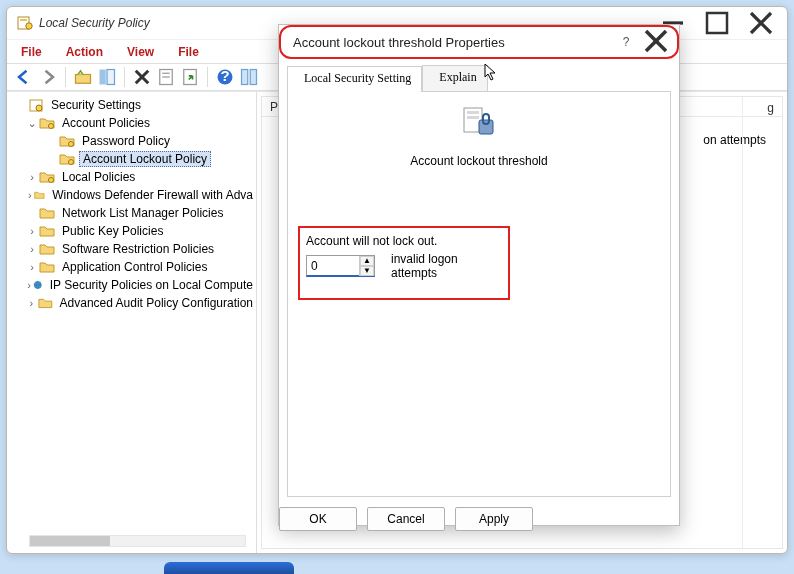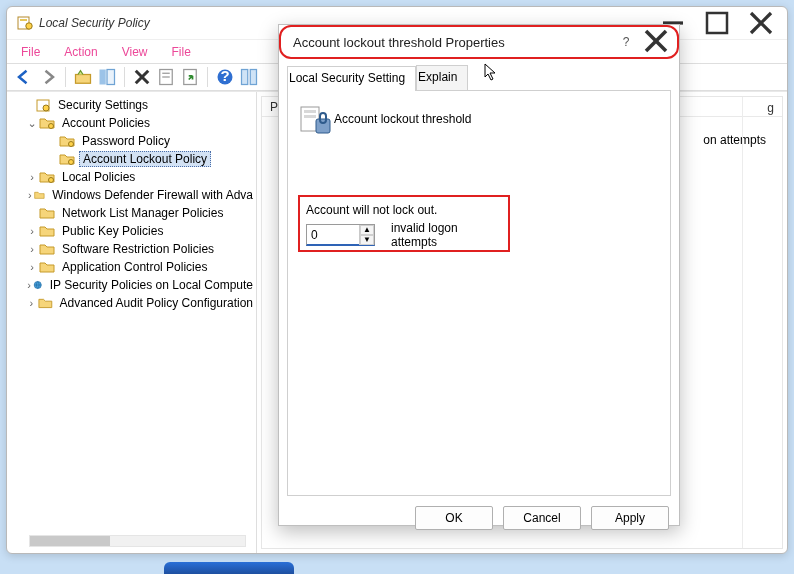--- a/index.html
+++ b/index.html
@@ -6,65 +6,65 @@
 body { margin: 0; background: #c8dff5; width: 794px; height: 574px; position: relative; overflow: hidden; }
 
 
 .mmc-window { position: absolute; left: 6px; top: 6px; width: 782px; height: 548px; background: #ffffff; border: 1px solid #b9b9b9; border-radius: 6px; box-shadow: 0 2px 8px rgba(0,0,0,0.15); display: flex; flex-direction: column; }
 .titlebar { height: 32px; display: flex; align-items: center; padding: 0 4px 0 10px; }
 .title-icon { width: 16px; height: 16px; margin-right: 6px; display: inline-flex; }
 .title-text { flex: 1; color: #333; font-style: italic; }
 .win-btns { display: flex; }
 .win-btn { width: 44px; height: 30px; display: flex; align-items: center; justify-content: center; color: #555; }
 .menubar { height: 24px; display: flex; align-items: center; padding: 0 8px; gap: 12px; border-top: 1px solid #efefef; }
-.menu-item { color: #ec4899; padding: 2px 6px; }
+.menu-item { color: #b91c1c; padding: 2px 6px; font-weight: bold; }
 .toolbar { height: 28px; border-top: 1px solid #dedede; border-bottom: 1px solid #dedede; display: flex; align-items: center; padding: 0 6px; gap: 2px; }
 .tbtn { width: 22px; height: 22px; display: flex; align-items: center; justify-content: center; border: 1px solid transparent; }
 .toolbar .sep { width: 1px; height: 20px; background: #dcdcdc; margin: 0 4px; }
 
 .client { flex: 1; display: flex; border-top: 1px solid #e8e8e8; min-height: 0; }
 .tree-pane { width: 250px; border-right: 1px solid #dedede; padding: 4px 0; overflow: hidden; position: relative; }
 .tree-scroll { position: absolute; left: 22px; right: 10px; bottom: 6px; height: 12px; background: #f1f1f1; border: 1px solid #e5e5e5; }
 .tree-scroll .thumb { position: absolute; left: 0; top: 0; bottom: 0; width: 80px; background: #c9c9c9; }
 .tree-row { display: flex; align-items: center; height: 18px; white-space: nowrap; }
 .tree-row .tw { width: 14px; color: #666; text-align: center; font-size: 11px; }
 .tree-row .ic { width: 16px; height: 16px; display: inline-flex; margin-right: 4px; }
 .tree-row .lbl { padding: 0 3px; }
 .tree-row.sel .lbl { background: #d3e2f4; border: 1px dotted #4a6ea9; }
-.indent-0 { padding-left: 14px; }
+.indent-0 { padding-left: 7px; }
 .indent-1 { padding-left: 18px; }
 .indent-2 { padding-left: 38px; }
 
 .list-pane { flex: 1; position: relative; background: #fff; border: 1px solid #e6e6e6; margin: 4px; }
 .right-action { position: absolute; right: 0; top: 0; width: 40px; bottom: 0; border-left: 1px solid #ececec; }
 .list-header { height: 20px; display: flex; align-items: center; padding: 0 8px; border-bottom: 1px solid #e9e9e9; color: #333; }
 .list-far-label { position: absolute; right: 0; top: 4px; padding: 0 8px; color: #333; }
 .list-hint { position: absolute; right: 16px; top: 36px; color: #000000; }
 
 
 .dialog { position: absolute; left: 278px; top: 24px; width: 402px; height: 502px; background: #fff; border: 1px solid #bfbfbf; box-shadow: 0 6px 18px rgba(0,0,0,0.25); display: flex; flex-direction: column; }
 .dlg-titlebar { height: 34px; display: flex; align-items: center; padding: 0 6px 0 12px; border-radius: 12px; }
 .dlg-title { flex: 1; color: #222; font-size: 13px; }
 .dlg-help { width: 30px; text-align: center; color: #555; }
 .dlg-close { width: 30px; text-align: center; color: #444; }
 .hi-red { border: 2px solid #e02020; }
 .dlg-client { flex: 1; padding: 6px 8px 0 8px; position: relative; }
 .tabstrip { display: flex; align-items: flex-end; gap: 0; border-bottom: 1px solid #cfcfcf; }
-.tab { padding: 4px 10px 6px 1px; border: 1px solid #cfcfcf; border-bottom: none; background: #fff; position: relative; top: 1px; }
+.tab { padding: 4px 10px 6px 16px; border: 1px solid #cfcfcf; border-bottom: none; background: #fff; position: relative; top: 1px; font-family: Liberation Serif, serif; }
 .tab.inactive { background: #f4f4f4; color: #000000; top: 0; }
 .tabpage { border: 1px solid #cfcfcf; border-top: none; height: 405px; padding: 10px; }
-.policy-head { display: flex; align-items: center; gap: 0; }
+.policy-head { display: flex; align-items: center; gap: 16px; flex-direction: column; }
 .policy-icon { width: 36px; height: 36px; display: inline-flex; }
-.setting-box { margin-top: 58px; border: 2px solid #e02020; padding: 6px 6px 1px 6px; width: 212px; }
+.setting-box { margin-top: 58px; border: 2px solid #e02020; padding: 6px 6px 18px 6px; width: 212px; }
 .spin { display: inline-flex; align-items: center; border: 1px solid #9a9a9a; border-bottom: 2px solid #2e63b6; height: 22px; }
 .spin input { width: 52px; border: none; padding: 2px 4px; font-size: 12px; outline: none; }
 .spin .btns { display: flex; flex-direction: column; border-left: 1px solid #c9c9c9; }
 .spin .btns div { width: 14px; height: 10px; display: flex; align-items: center; justify-content: center; font-size: 8px; background: #f4f4f4; border: 1px solid #cfcfcf; }
 .unit { margin-left: 16px; }
-.dlg-buttons { display: flex; justify-content: flex-end; gap: 10px; padding: 10px 10px 12px 0; }
+.dlg-buttons { display: flex; gap: 10px; padding: 10px 10px 12px 0; }
 .btn { width: 78px; height: 24px; border: 1px solid #b0b0b0; background: #fdfdfd; border-radius: 2px; }
 
 
 .cursor { position: absolute; left: 483px; top: 63px; width: 16px; height: 20px; pointer-events: none; }
 
 
 .taskbar { position: absolute; left: 164px; bottom: 0; width: 130px; height: 12px; background: linear-gradient(#2a6fd7,#1e4fa0); border-top-left-radius: 6px; border-top-right-radius: 6px; }
 
 svg { width: 100%; height: 100%; }
 </style>

